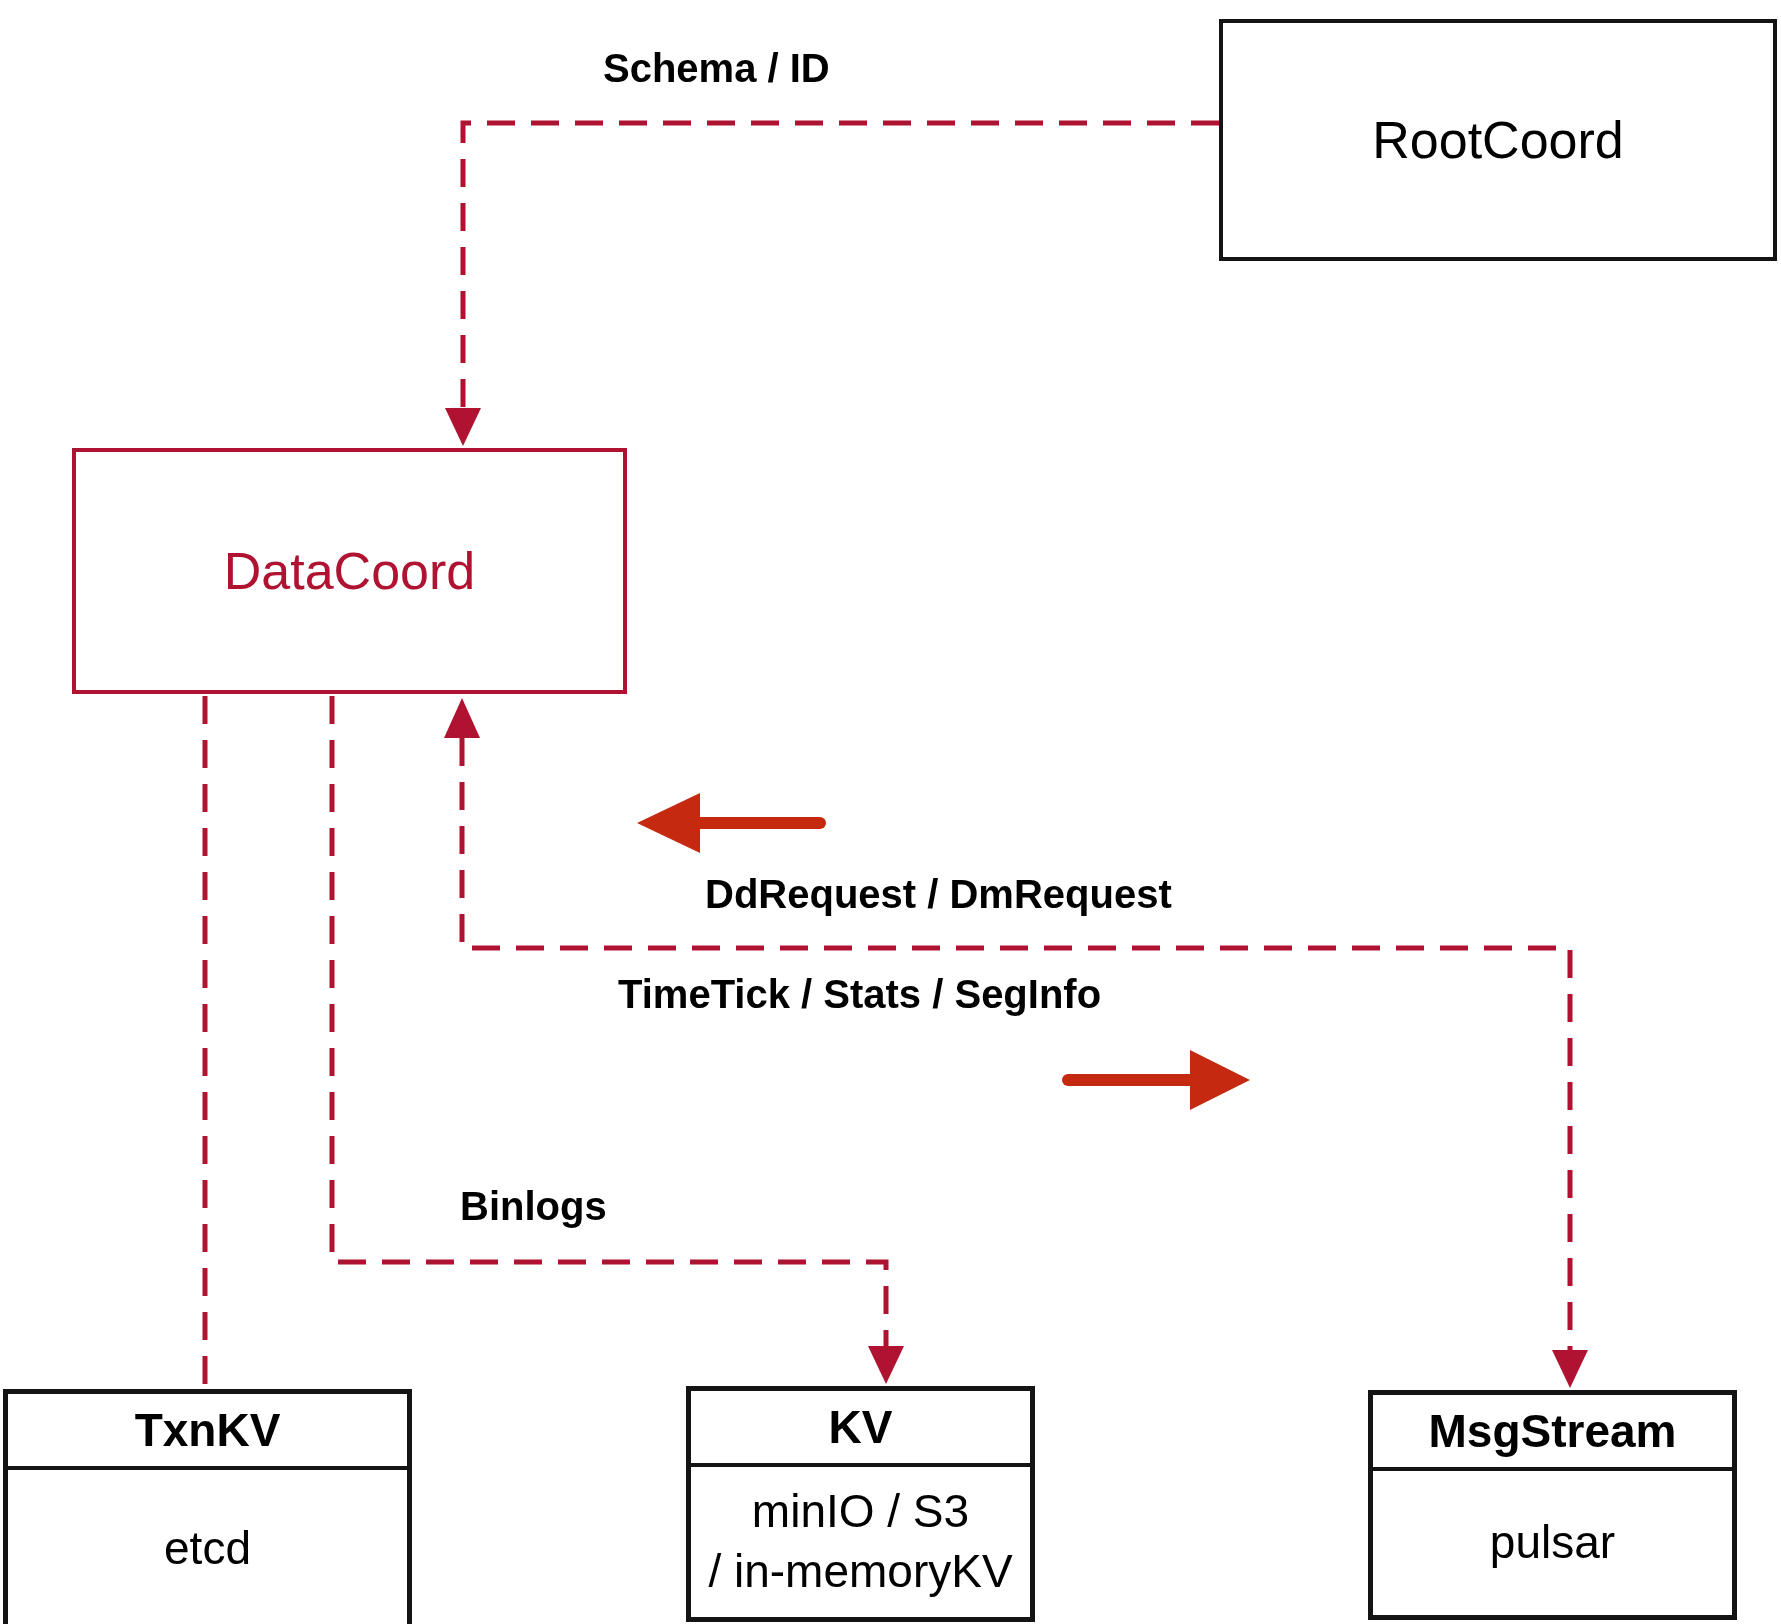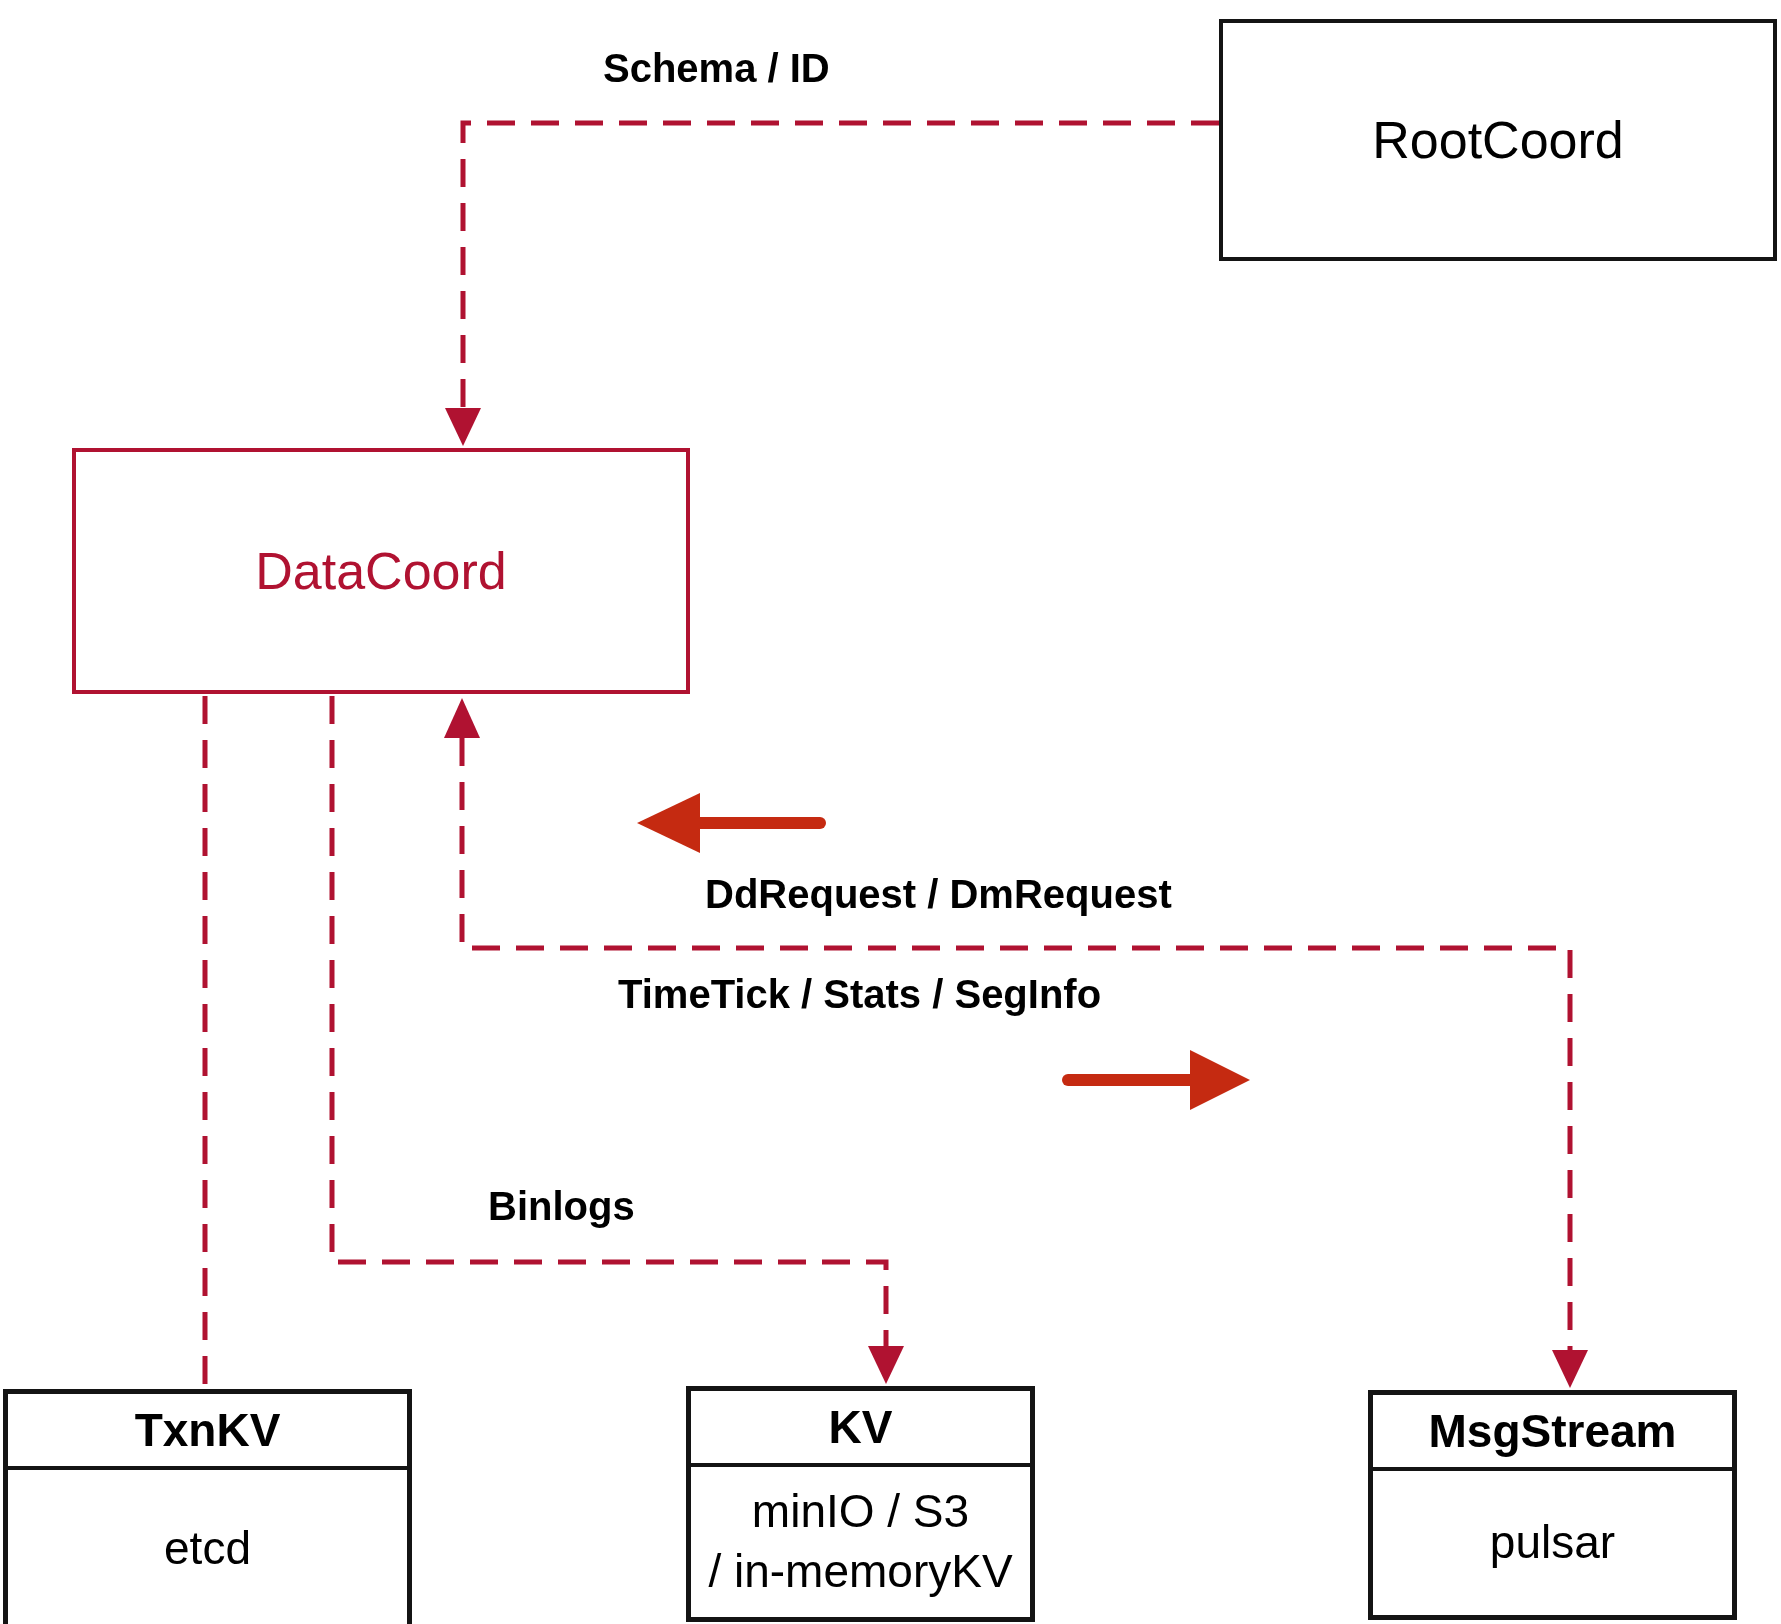--- a/index.html
+++ b/index.html
@@ -110,21 +110,21 @@
     <polygon class="solid-head" points="637,823 700,793 700,853"></polygon>
 
     <line class="solid-shaft" x1="1068" y1="1080" x2="1190" y2="1080"></line>
     <polygon class="solid-head" points="1250,1080 1190,1050 1190,1110"></polygon>
   </svg>
 
   <div class="node" style="left:1219px; top:3px; width:558px; height:242px;margin-top:16px;">
     <span>RootCoord</span>
   </div>
 
-  <div class="node node--red" style="left:72px; top:448px; width:618px; height:246px;">
+  <div class="node node--red" style="left:72px; top:448px; width:555px; height:246px;">
     <span>DataCoord</span>
   </div>
 
   <div class="db-box" style="left:3px; top:1389px; width:409px; height:244px;">
     <div class="hdr">TxnKV</div>
     <div class="bdy">
       <span>etcd</span>
     </div>
   </div>
 
@@ -142,15 +142,15 @@
       <span>pulsar</span>
     </div>
   </div>
 
   <div class="edge-label" style="left:603px; top:46px;">Schema / ID</div>
 
   <div class="edge-label" style="left:695px; top:872px;margin-left:10px;">DdRequest / DmRequest</div>
 
   <div class="edge-label" style="left:618px; top:972px;">TimeTick / Stats / SegInfo</div>
 
-  <div class="edge-label" style="left:488px; top:1184px;">Binlogs</div>
+  <div class="edge-label" style="left:460px; top:1184px;">Binlogs</div>
 
 </div>
 
 </body></html>

